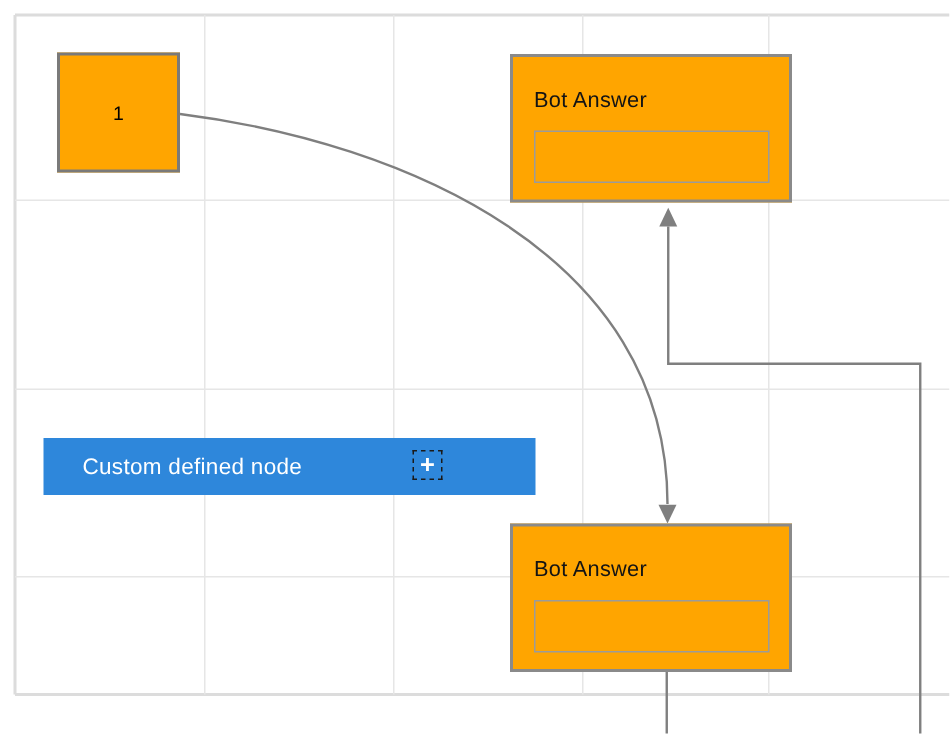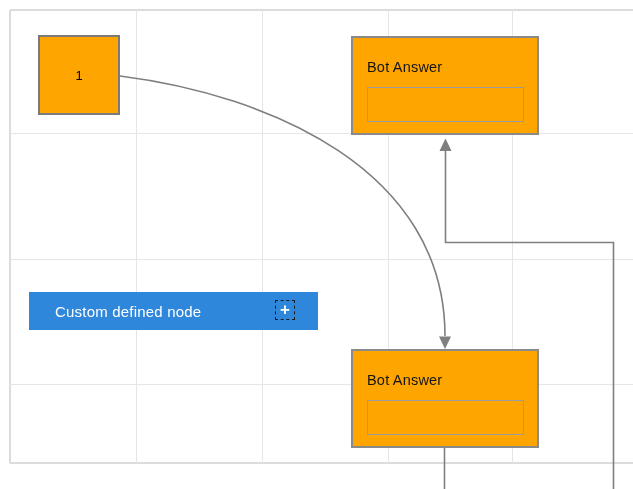--- a/index.html
+++ b/index.html
@@ -22,36 +22,36 @@
   .node{position:absolute;box-sizing:border-box;}
 
   .start-node{
     left:38px;top:35px;width:82px;height:80px;
     background:#FFA500;border:2px solid #7a7a7a;
     display:flex;align-items:center;justify-content:center;
     font-size:13px;color:#000;
   }
 
   .bot-node{
-    width:188px;height:99px;left:351px;
+    width:188px;height:99px;left:340px;
     background:#FFA500;border:2px solid #8a8a8a;
   }
   .bot-node.top{top:36px;}
   .bot-node.bottom{top:349px;}
   .bot-title{
     position:absolute;left:14px;top:21px;
     font-size:14.5px;color:#141414;letter-spacing:.2px;
   }
   .bot-input{
     position:absolute;left:14px;top:49px;width:155px;height:33px;
     border:1px solid #9b9b9b;background:transparent;
   }
 
   .custom-node{
-    left:29px;top:292px;width:289px;height:38px;
+    left:29px;top:292px;width:328px;height:38px;
     background:#2E87DB;
     display:flex;align-items:center;
   }
   .custom-label{
     margin-left:26px;color:#ffffff;font-size:15px;letter-spacing:.2px;
   }
   .plus-port{
     position:absolute;left:246px;top:8px;width:20px;height:20px;
     border:1px dashed #1a1a1a;box-sizing:border-box;
     display:flex;align-items:center;justify-content:center;

